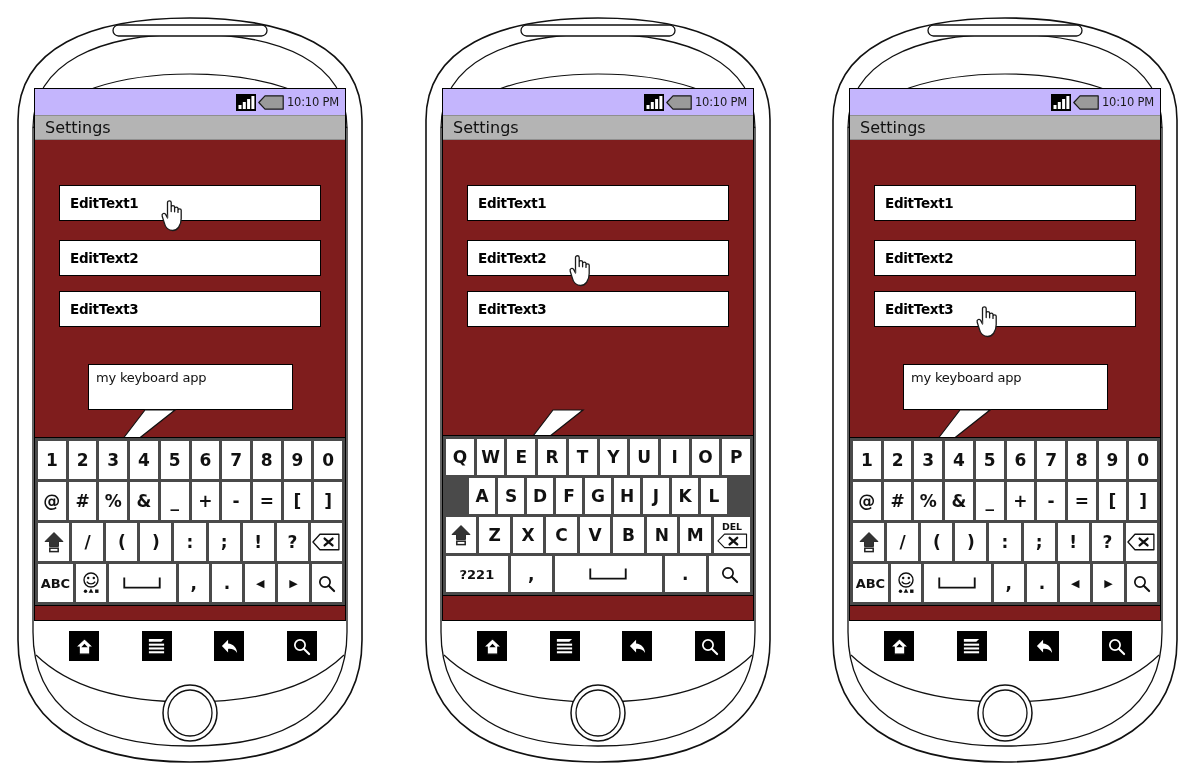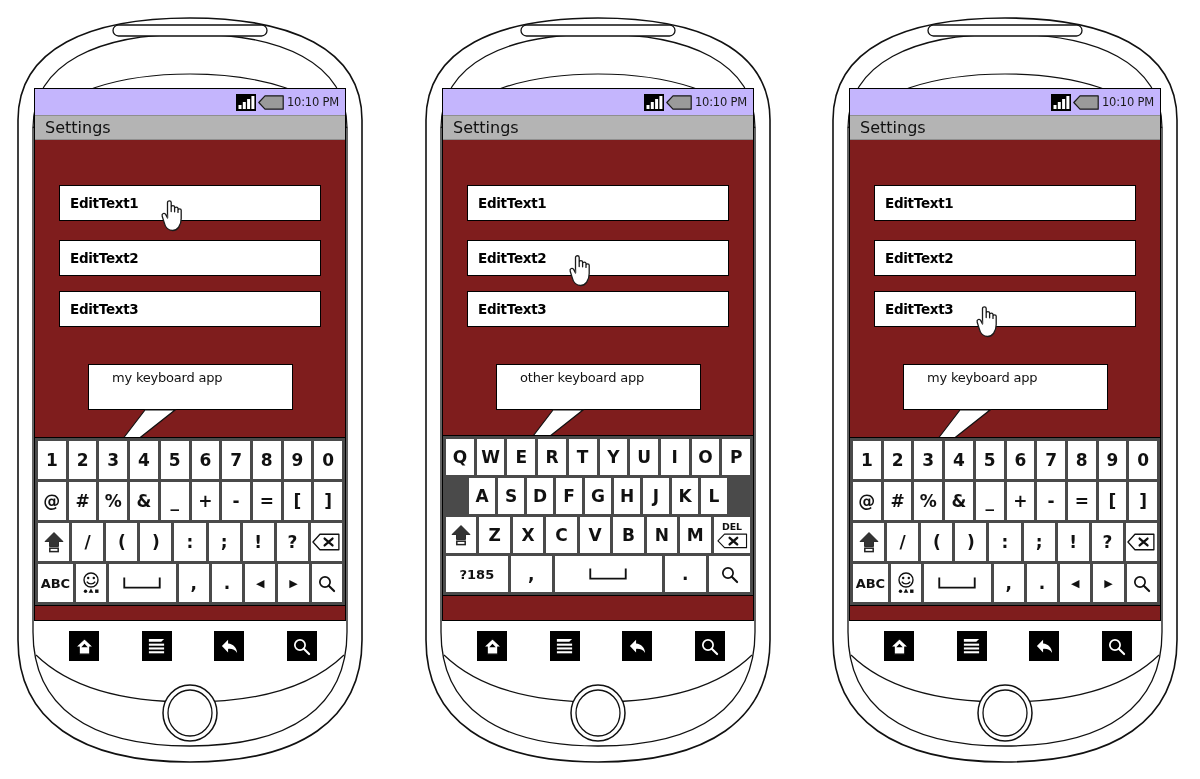--- a/index.html
+++ b/index.html
@@ -43,21 +43,21 @@
     border:1.6px solid #000;box-sizing:border-box;background:#fff;
     display:flex;align-items:center;padding-left:10px;
   }
   .edittext span{font-size:13.5px;font-weight:bold;color:#000;letter-spacing:-0.3px;}
 
   .callout{
     position:absolute;border:1.3px solid #000;background:#fff;
     box-sizing:border-box;display:flex;align-items:flex-start;
     padding:5px 0 0 7px;
   }
-  .callout span{font-size:13px;color:#111;letter-spacing:-0.2px;margin-left:16px;}
+  .callout span{font-size:13px;color:#111;letter-spacing:-0.2px;}
 
   
   .keyboard{
     position:absolute;left:0;right:0;background:#4a4a4a;
     border-top:1.6px solid #000;border-bottom:1.6px solid #000;
     padding:3px 3px;box-sizing:border-box;
   }
   .krow{display:flex;gap:3px;margin-bottom:3px;}
   .krow:last-child{margin-bottom:0;}
   .key{
@@ -348,23 +348,20 @@
         <div class="body-area">
           <div class="edittext" style="top: 45px;">
             <span>EditText1</span>
           </div>
           <div class="edittext" style="top: 100px;">
             <span>EditText2</span>
           </div>
           <div class="edittext" style="top: 151px;">
             <span>EditText3</span>
           </div>
-          <div class="callout" style="left: 53px; top: 224px; width: 205px; height: 46px;">
-            <span>other keyboard app</span>
-          </div>
           <div class="leader"><svg width="312" height="360" viewBox="0 0 312 360">
       <polygon points="110,270 140,270 64,330" fill="#ffffff" stroke="#111" stroke-width="1.2"></polygon>
     </svg></div>
           <div class="keyboard kb-qwerty" style="top: 295px; background: rgb(74, 74, 74);">
             <div class="krow">
               <div class="key">
                 <span>Q</span>
               </div>
               <div class="key">
                 <span>W</span>
@@ -456,21 +453,21 @@
               <div class="key" style="flex: 1.2 1 0%;">
                 <svg width="32" height="30" viewBox="0 0 34 32">
     <text x="17" y="11" text-anchor="middle" font-size="10" font-weight="bold" font-family="DejaVu Sans, sans-serif" fill="#111">DEL</text>
     <path d="M9 15 L32.5 15 L32.5 29.5 L9 29.5 L2 22.3 Z" fill="none" stroke="#111" stroke-width="1.2" stroke-linejoin="round"></path>
     <path d="M14.5 19 L22.5 26 M22.5 19 L14.5 26" stroke="#111" stroke-width="2.6" stroke-linecap="round"></path>
   </svg>
               </div>
             </div>
             <div class="krow">
               <div class="key small" style="flex: 1.5 1 0%;">
-                <span>?185</span>
+                <span>?221</span>
               </div>
               <div class="key">
                 <span>,</span>
               </div>
               <div class="key" style="flex: 2.6 1 0%;">
                 <svg width="40" height="14" viewBox="0 0 42 15">
     <path d="M2 1.5 L2 12.5 L40 12.5 L40 1.5" fill="none" stroke="#111" stroke-width="2"></path>
   </svg>
               </div>
               <div class="key">

